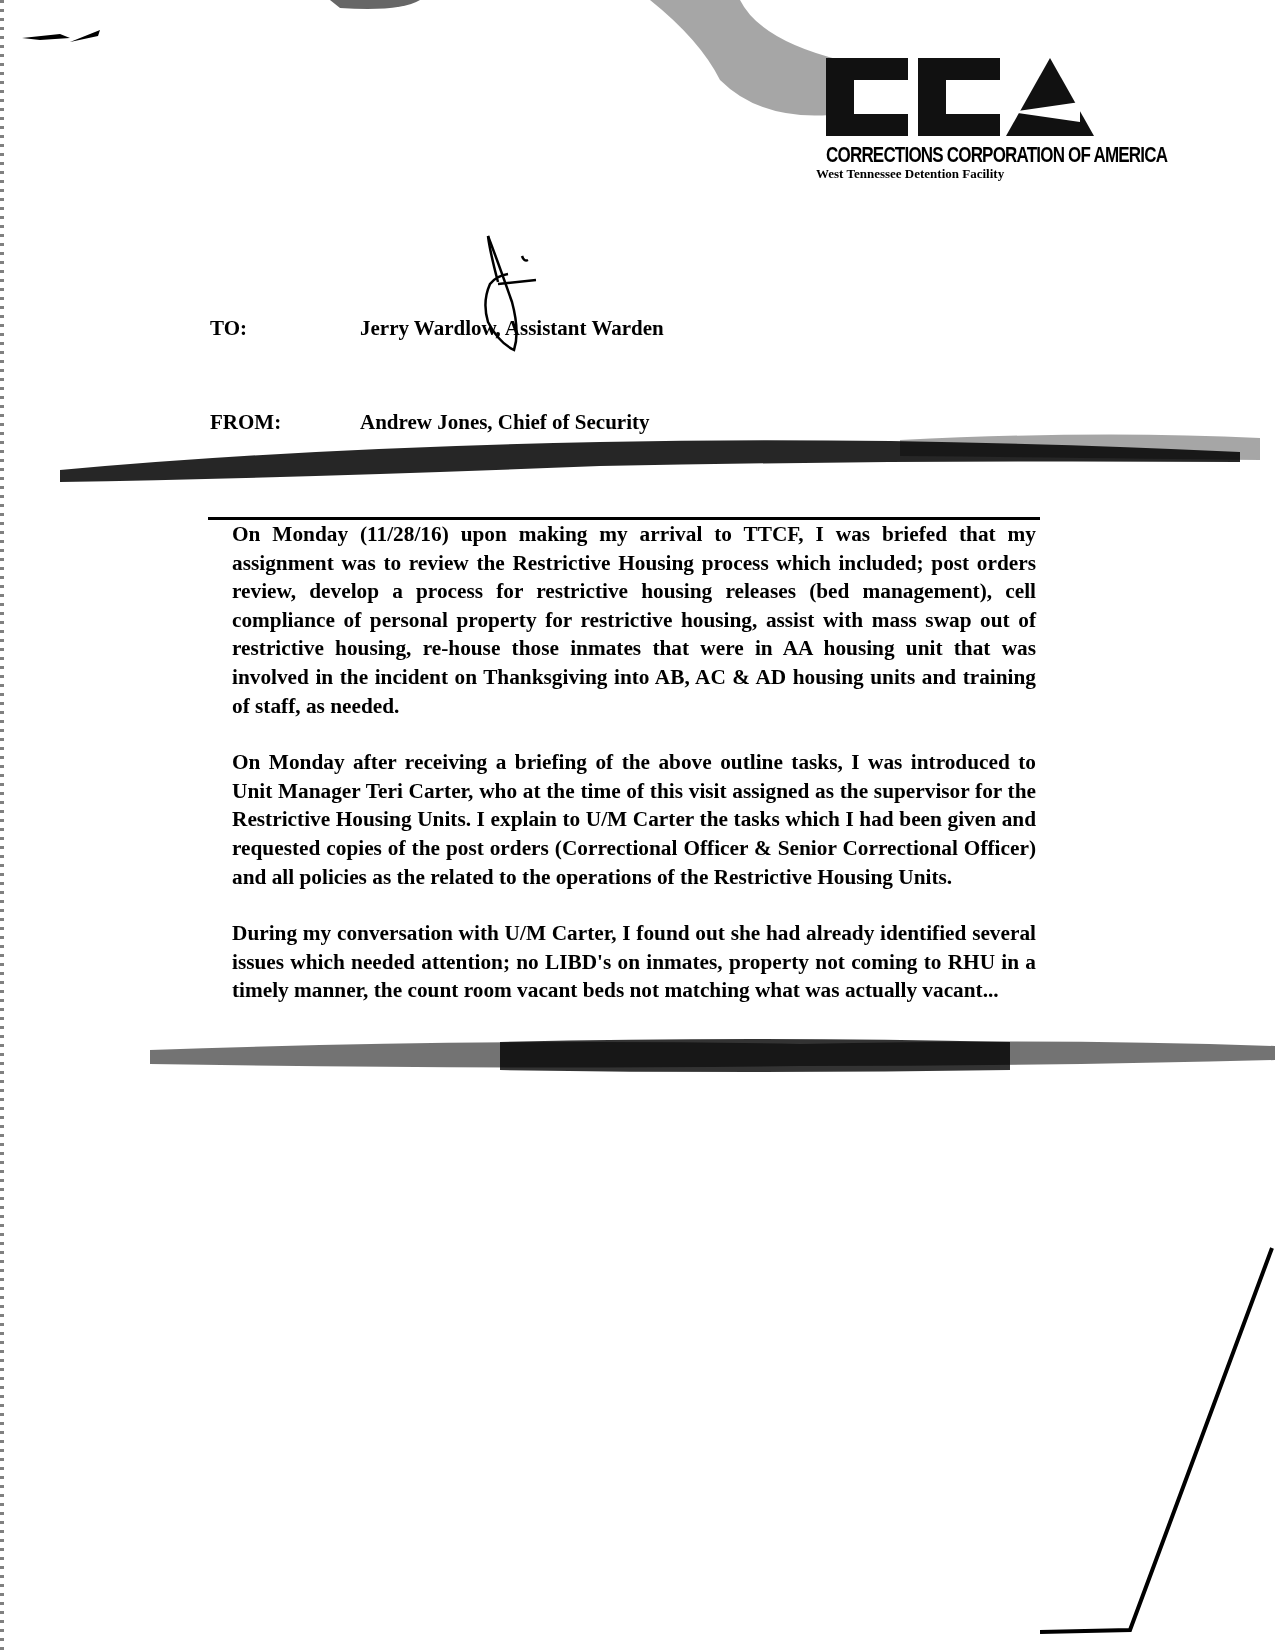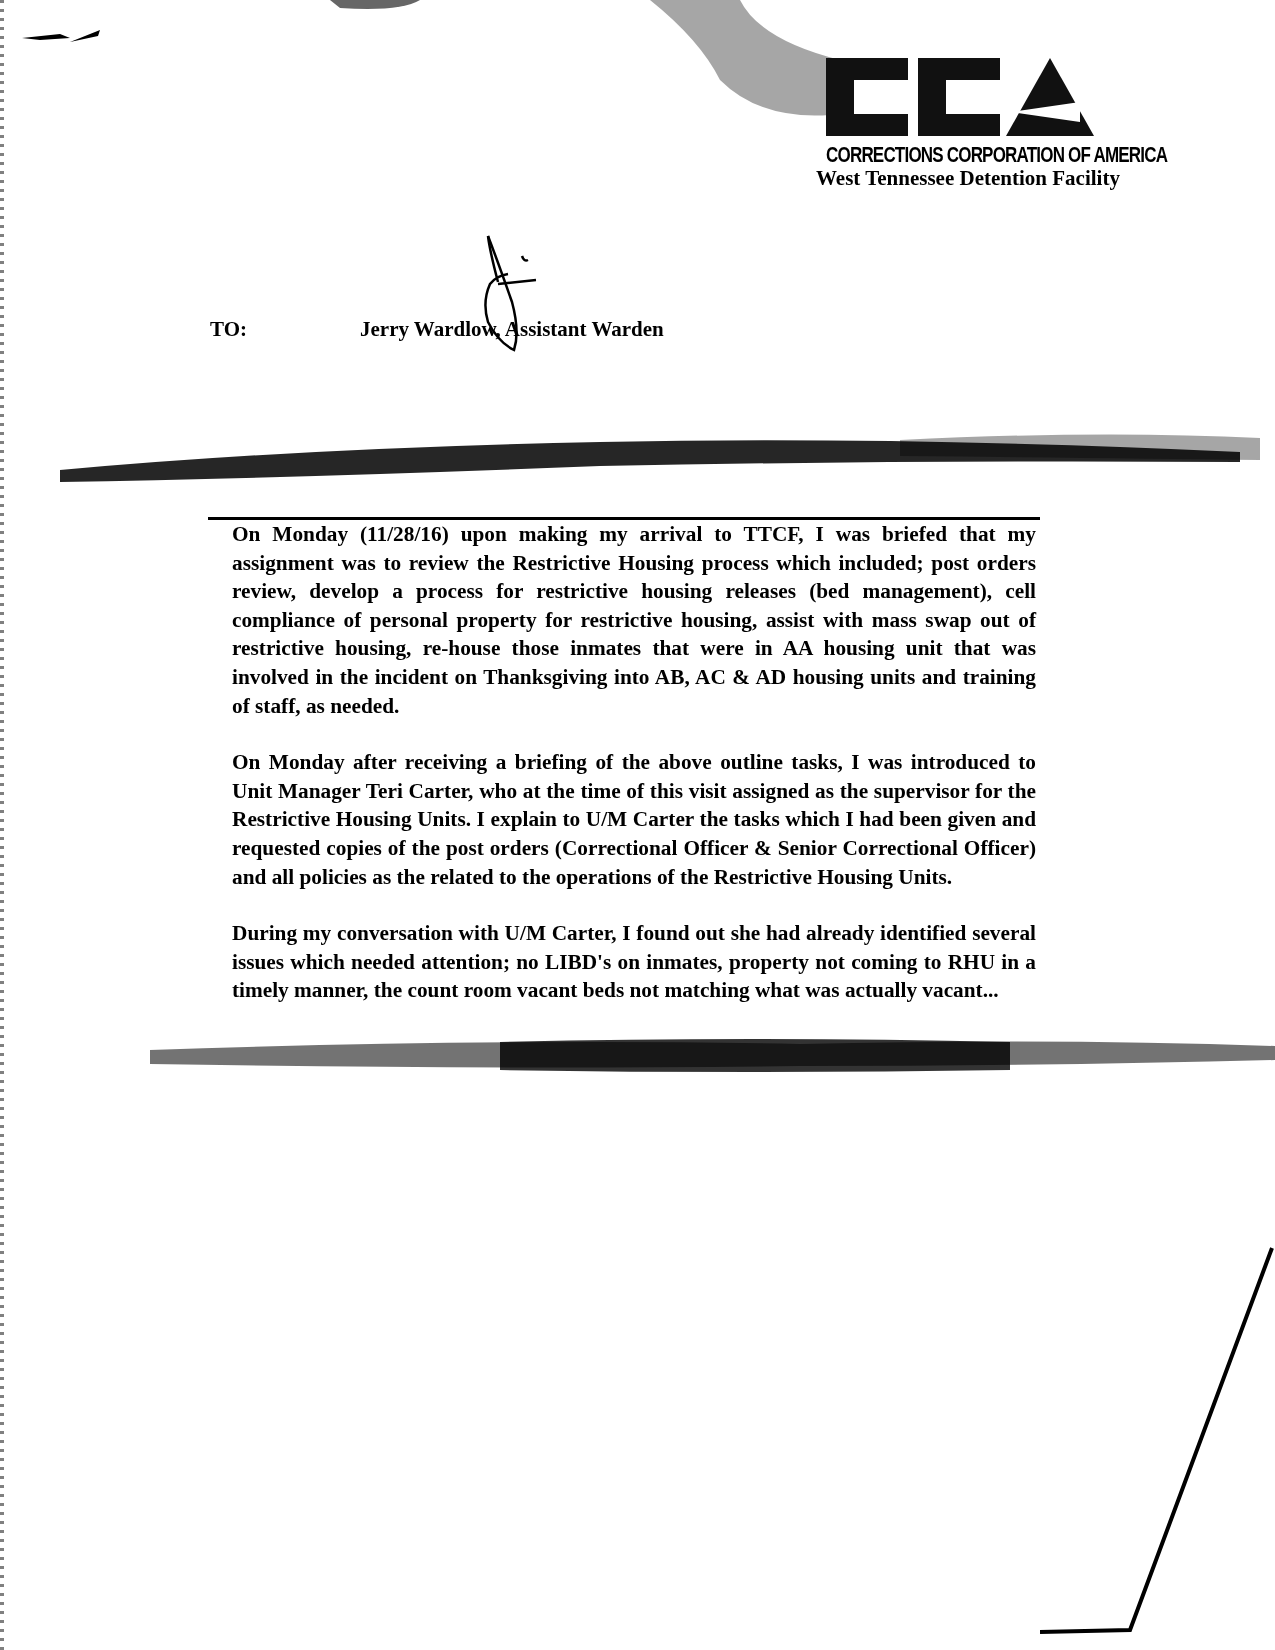--- a/index.html
+++ b/index.html
@@ -13,24 +13,24 @@
     .logo-c { position: absolute; top: 0; width: 82px; height: 78px; background: #111; }
     .logo-c::after { content: ""; position: absolute; left: 28px; top: 22px; width: 54px; height: 34px; background: #fff; }
     .logo-c1 { left: 0; }
     .logo-c2 { left: 92px; }
     .logo-a { position: absolute; left: 180px; top: 0; width: 0; height: 0;
       border-left: 44px solid transparent; border-right: 44px solid transparent; border-bottom: 78px solid #111; }
     .logo-a::after { content: ""; position: absolute; left: -40px; top: 44px; width: 0; height: 0;
       border-right: 70px solid #fff; border-top: 10px solid transparent; border-bottom: 10px solid transparent; }
     .logo-corp { font-family: "Liberation Sans", sans-serif; font-weight: bold; font-size: 17px; letter-spacing: -0.8px;
       transform: scaleY(1.3); transform-origin: left top; margin-top: 6px; white-space: nowrap; }
-    .logo-facility { font-weight: bold; font-size: 21px; margin-top: 4px; white-space: nowrap; margin-left: -10px; }
+    .logo-facility { font-weight: bold; font-size: 13px; margin-top: 4px; white-space: nowrap; margin-left: -10px; }
 
     .header { position: absolute; left: 210px; top: 282px; }
-    .hrow { display: flex; align-items: flex-end; height: 60px; font-weight: bold; font-size: 21px; }
+    .hrow { display: flex; align-items: flex-start; height: 60px; font-weight: bold; font-size: 21px; margin-top: 34px; }
     .hlabel { width: 150px; }
     .signature { position: absolute; left: 468px; top: 232px; }
 
     .rule-top { position: absolute; left: 208px; top: 517px; width: 832px; height: 3px; background: #000; }
     .body-text { position: absolute; left: 216px; top: 520px; width: 820px; font-weight: bold; font-size: 21.3px;
       line-height: 28.6px; text-align: justify; }
     .body-text p { margin: 0 0 28px 16px; }
     .obscured { filter: blur(0.6px); }
 
     .corner-line { position: absolute; }
@@ -64,20 +64,24 @@
   </div>
   <div class="logo-corp">CORRECTIONS CORPORATION OF AMERICA</div>
   <div class="logo-facility">West Tennessee Detention Facility</div>
 </div>
 
 <div class="header">
   <div class="hrow">
     <span class="hlabel">TO:</span>
     <span>Jerry Wardlow, Assistant Warden</span>
   </div>
+  <div class="hrow">
+    <span class="hlabel">FROM:</span>
+    <span>Andrew Jones, Chief of Security</span>
+  </div>
 </div>
 
 <svg class="signature" width="80" height="120">
   <path d="M20 4 Q30 30 44 70 Q52 100 46 118 Q30 110 20 90 Q14 70 22 52 Q28 44 40 42" fill="none" stroke="#000" stroke-width="2.5"></path>
   <path d="M20 4 Q22 20 30 50" fill="none" stroke="#000" stroke-width="2.5"></path>
   <path d="M30 52 L68 48" fill="none" stroke="#000" stroke-width="2.5"></path>
   <path d="M54 24 Q56 30 60 28" fill="none" stroke="#000" stroke-width="2.5"></path>
 </svg>
 
 <div class="rule-top"></div>

